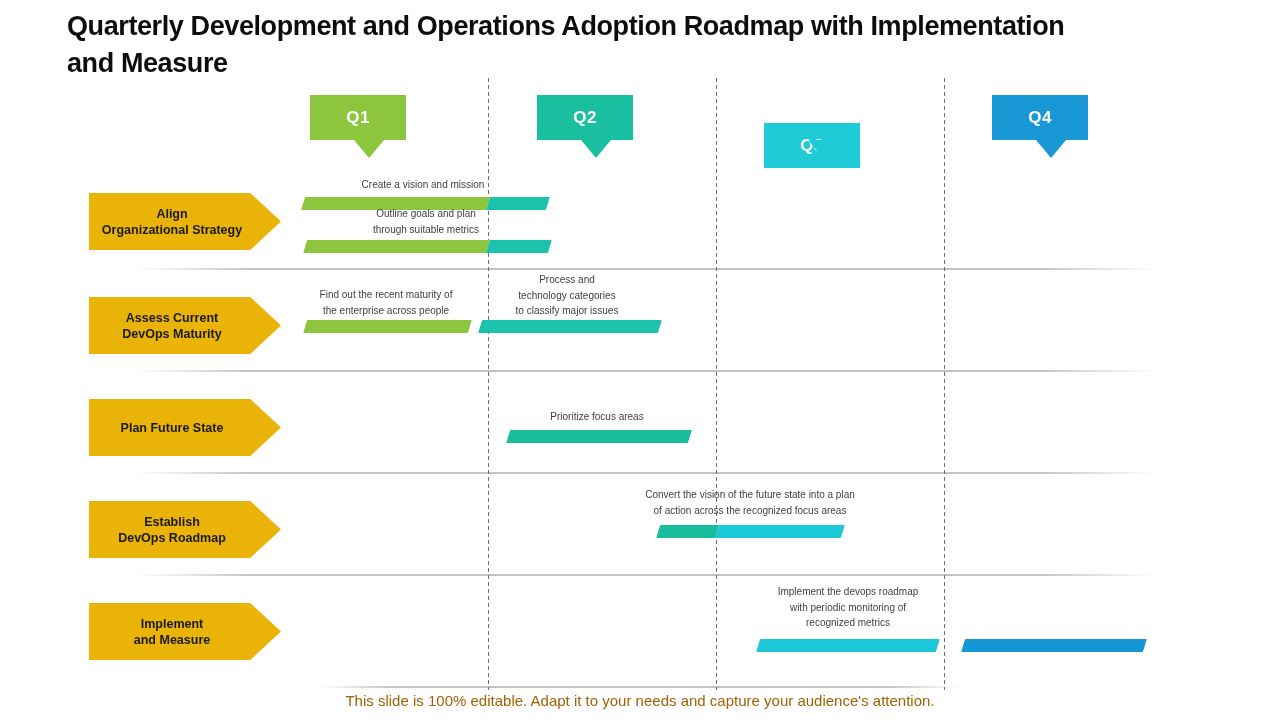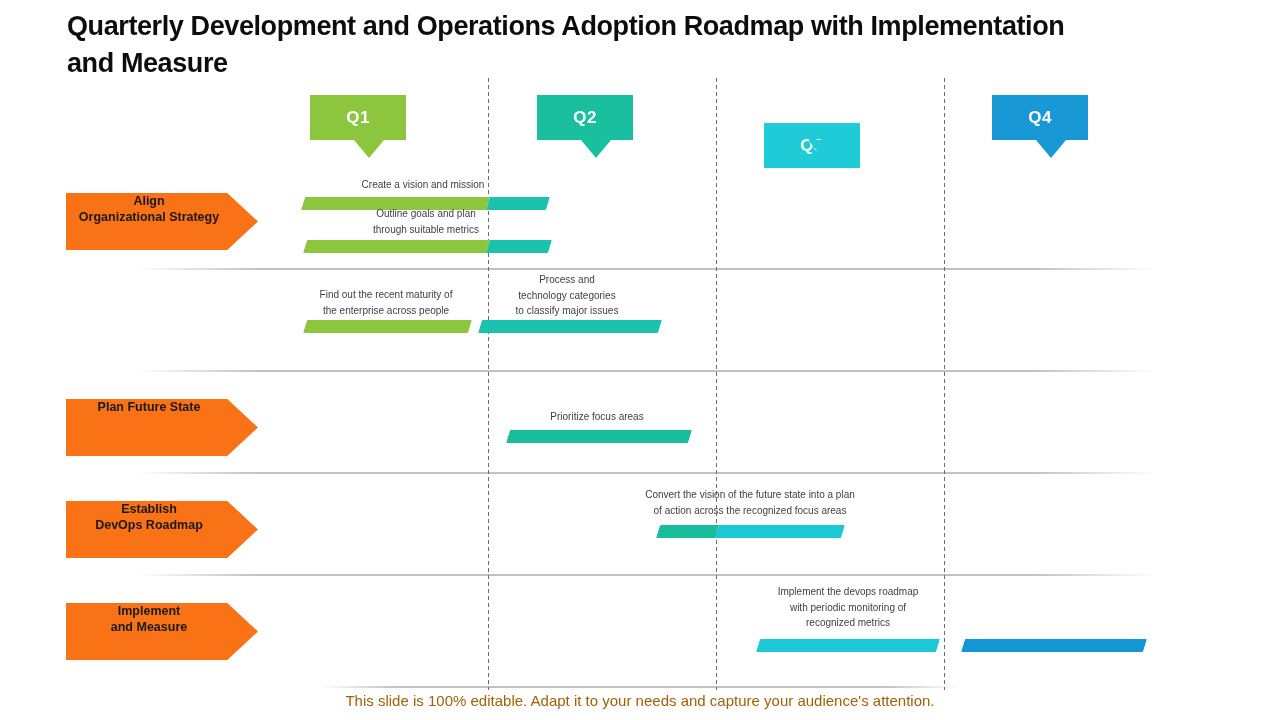--- a/index.html
+++ b/index.html
@@ -13,23 +13,23 @@
 
   .hsep{position:absolute;height:2px;left:135px;width:1022px;
         background:linear-gradient(to right,rgba(120,120,120,0),rgba(120,120,120,0.45) 12%,
         rgba(120,120,120,0.45) 88%,rgba(120,120,120,0));}
 
   .q-header{position:absolute;top:95px;width:96px;height:45px;display:flex;align-items:center;
             justify-content:center;color:#fff;font-weight:bold;font-size:17px;letter-spacing:0.5px;}
   .q-pointer{position:absolute;top:140px;width:30px;height:18px;
              clip-path:polygon(0 0,100% 0,50% 100%);}
 
-  .row-arrow{position:absolute;left:66px;width:192px;height:57px;background:#f97316;
+  .row-arrow{position:absolute;left:89px;width:192px;height:57px;background:#eab308;
              clip-path:polygon(0 0,84% 0,100% 50%,84% 100%,0 100%);
-             display:flex;justify-content:center;
+             display:flex;align-items:center;justify-content:center;
              padding-right:26px;box-sizing:border-box;}
   .row-arrow-text{font-size:12.5px;font-weight:bold;color:#1a1a1a;text-align:center;
                   line-height:16px;white-space:pre-line;}
 
   .task-label{position:absolute;text-align:center;font-size:10px;line-height:15.5px;
               color:#3f3f3f;white-space:pre-line;}
 
   .bar{position:absolute;height:13px;display:flex;transform:skewX(-17deg);
        border-radius:1px;overflow:hidden;}
   .seg{height:100%;}
@@ -70,20 +70,24 @@
   <div class="q-pointer" style="left: 808px; background: rgb(31, 203, 214);"></div>
 
   <div class="q-header" style="left: 992px; background: rgb(24, 152, 213);">
     <span>Q4</span>
   </div>
   <div class="q-pointer" style="left: 1036px; background: rgb(24, 152, 213);"></div>
 
   <div class="row-arrow" style="top:193px">
     <span class="row-arrow-text">Align
 Organizational Strategy</span>
+  </div>
+  <div class="row-arrow" style="top:297px">
+    <span class="row-arrow-text">Assess Current
+DevOps Maturity</span>
   </div>
   <div class="row-arrow" style="top:399px">
     <span class="row-arrow-text">Plan Future State</span>
   </div>
   <div class="row-arrow" style="top:501px">
     <span class="row-arrow-text">Establish
 DevOps Roadmap</span>
   </div>
   <div class="row-arrow" style="top:603px">
     <span class="row-arrow-text">Implement

